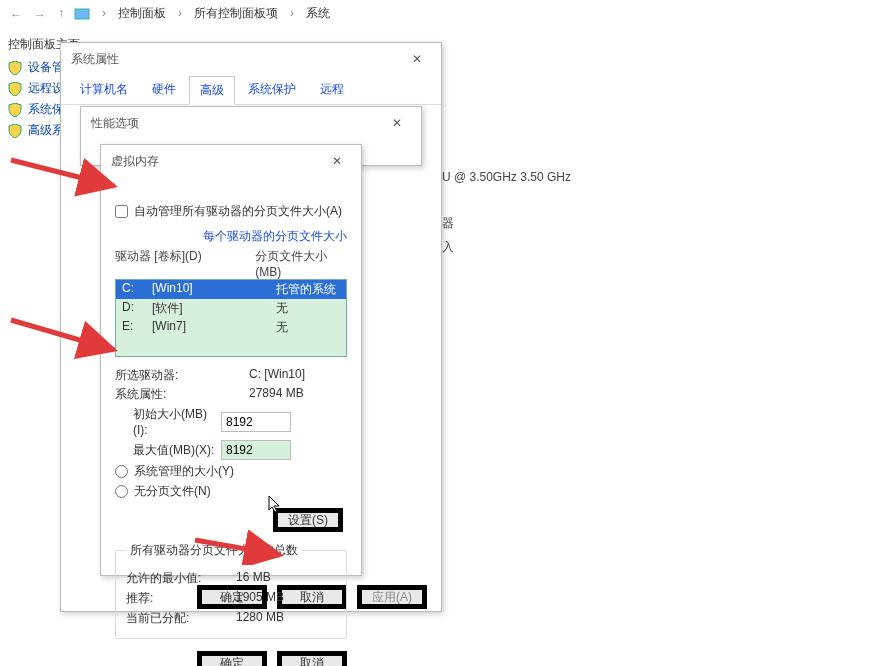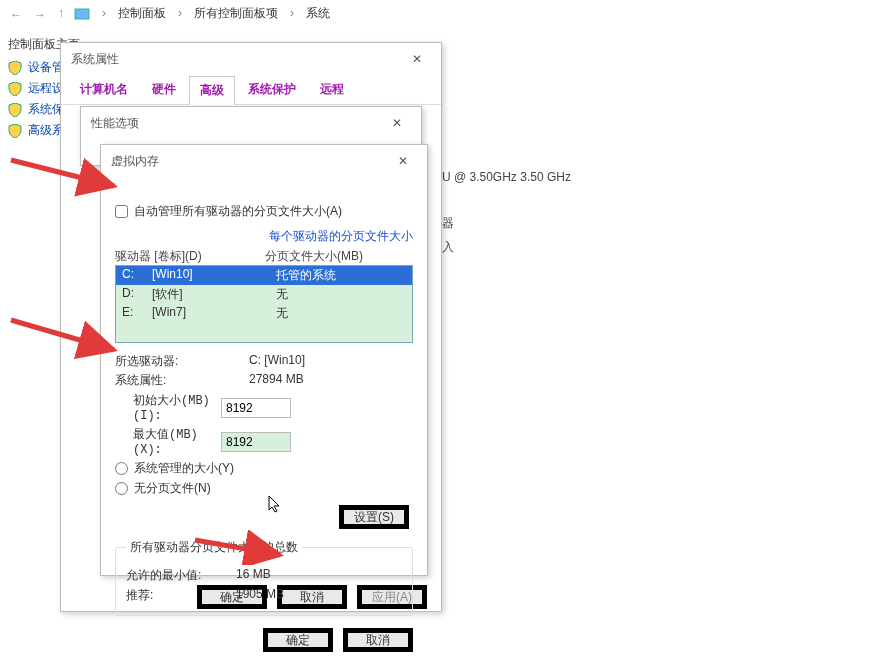--- a/index.html
+++ b/index.html
@@ -16,36 +16,36 @@
     .sidebar { position:absolute; left:8px; top:32px; width:170px; }
     .sidebar .maintitle { padding:4px 0; }
     .sidebar .item { display:flex; align-items:center; gap:6px; padding:2px 0 2px 0; color:#0645ad; cursor:pointer; }
     .sidebar .shield { width:14px; height:14px; }
 
     
     .dlg { position:absolute; background:#fff; border:1px solid #bbb; box-shadow:2px 2px 6px rgba(0,0,0,.2); }
     .dlg .titlebar { display:flex; align-items:center; justify-content:space-between; padding:6px 10px; font-size:12px; color:#555; }
     .dlg .closebtn { width:28px; height:20px; display:flex; align-items:center; justify-content:center; color:#555; cursor:pointer; }
     .dlg .tabs { display:flex; gap:2px; padding:0 8px; border-bottom:1px solid #ddd; }
-    .dlg .tab { padding:5px 10px; border:1px solid transparent; border-bottom:none; color:#a21caf; cursor:pointer;font-weight:bold; }
+    .dlg .tab { padding:5px 10px; border:1px solid transparent; border-bottom:none; color:#1d4ed8; cursor:pointer; }
     .dlg .tab.active { background:#fff; border:1px solid #ccc; border-bottom:1px solid #fff; position:relative; top:1px; }
     .dlg .body { padding:10px 12px; }
     .dlg .footer { display:flex; justify-content:flex-end; gap:10px; padding:10px 14px; }
 
     .btn { min-width:70px; height:24px; background:#e9e9e9; border:5px solid #000000; display:inline-flex; align-items:center; justify-content:center; cursor:pointer; color:#333; }
     .btn.disabled { color:#888; }
 
     
     .dlg-sys { left:60px; top:42px; width:382px; height:570px; }
 
     
     .dlg-perf { left:80px; top:106px; width:342px; height:60px; }
 
     
-    .dlg-vm { left:100px; top:144px; width:328px; height:432px; }
+    .dlg-vm { left:100px; top:144px; width:262px; height:432px; }
     .dlg-vm .body { padding:10px 14px; }
     .checkline { display:flex; align-items:center; gap:6px; margin:16px 0 8px; }
     .checkline input[type=checkbox]{ width:13px; height:13px; }
     .subheader { margin:3px 0 3px; color:#1d4ed8;text-align:right; }
     .listhead { display:flex; color:#444; margin-top:2px; }
     .listhead .c1 { width:150px; }
     .listbox { border:1px solid #7aa; background:#d6f0dc; height:78px; overflow:hidden; margin-bottom:10px; }
     .listbox .row { display:flex; padding:1px 6px; color:#333; }
     .listbox .row.sel { background:#2a6ed6; color:#fff; }
     .listbox .row .c1 { width:30px; }
@@ -53,21 +53,21 @@
     .listbox .row .c3 { flex:1; }
 
     .kv { display:flex; margin:2px 0; }
     .kv .k { width:110px; color:#333; }
     .kv .v { color:#333;margin-left:24px; }
 
     .radio-row { display:flex; align-items:center; gap:6px; margin:3px 0; }
     .radio-row input[type=radio]{ width:13px; height:13px; }
 
     .field-row { display:flex; align-items:center; margin:3px 0; gap:6px; }
-    .field-row .lbl { width:100px; padding-left:18px; color:#333;font-family:Liberation Mono, monospace; }
+    .field-row .lbl { width:100px; padding-left:18px; color:#333; }
     .field-row input[type=text] { width:70px; height:20px; border:1px solid #bbb; padding:0 4px; }
     .field-row input.hl { background:#d6f0dc; }
 
     .setbtn-row { display:flex; justify-content:flex-end; margin:8px 4px 10px 0; }
 
     fieldset.totals { border:1px solid #ddd; padding:8px 10px; border-radius:2px; }
     fieldset.totals legend { padding:0 4px; color:#333; }
     .trow { display:flex; margin:3px 0; }
     .trow .tk { width:110px; color:#333; }
 
@@ -234,20 +234,24 @@
     <fieldset class="totals">
       <legend>所有驱动器分页文件大小的总数</legend>
       <div class="trow">
           <div class="tk">允许的最小值:</div>
           <div>16 MB</div>
         </div>
       <div class="trow">
           <div class="tk">推荐:</div>
           <div>1905 MB</div>
         </div>
+      <div class="trow">
+          <div class="tk">当前已分配:</div>
+          <div>1280 MB</div>
+        </div>
     </fieldset>
 
     <div class="footer" style="padding:12px 0 0 0;">
       <div class="btn">确定</div>
       <div class="btn">取消</div>
     </div>
   </div>
 </div>
 
 <svg class="arrow-anno" style="left:6px; top:150px; width:120px; height:50px;" viewBox="0 0 120 50">

